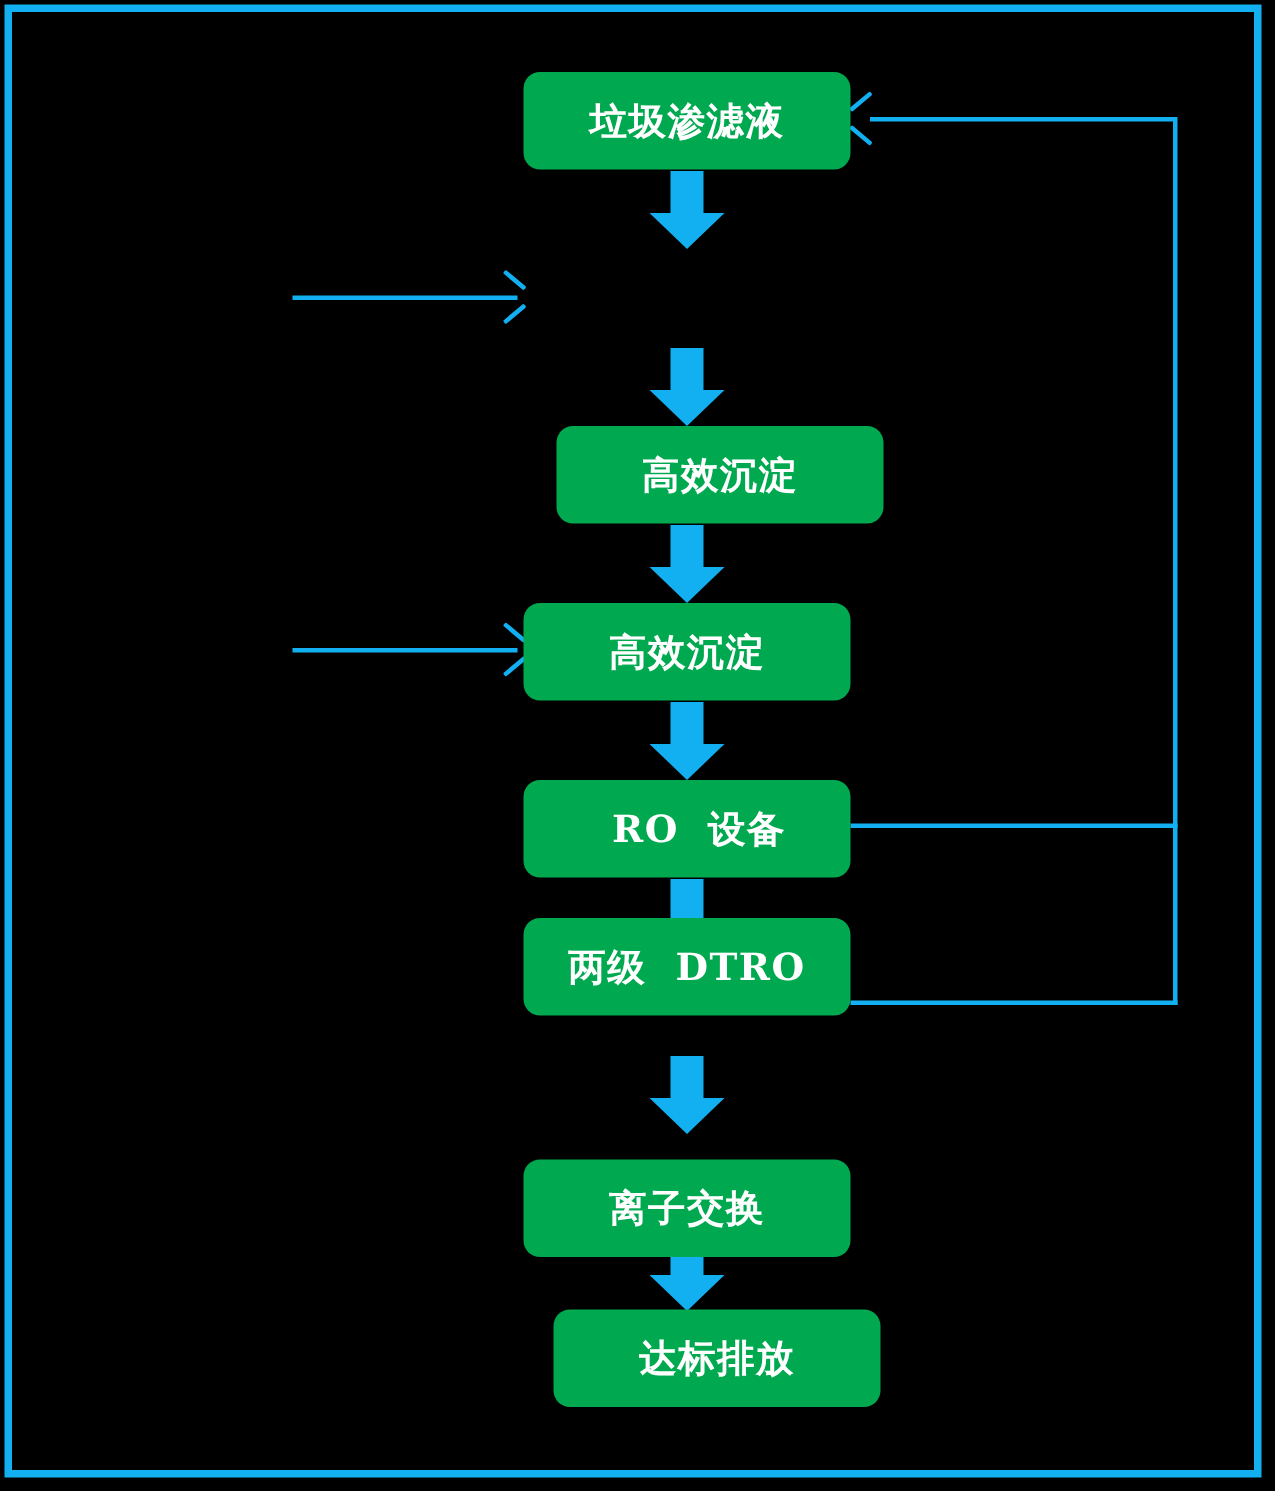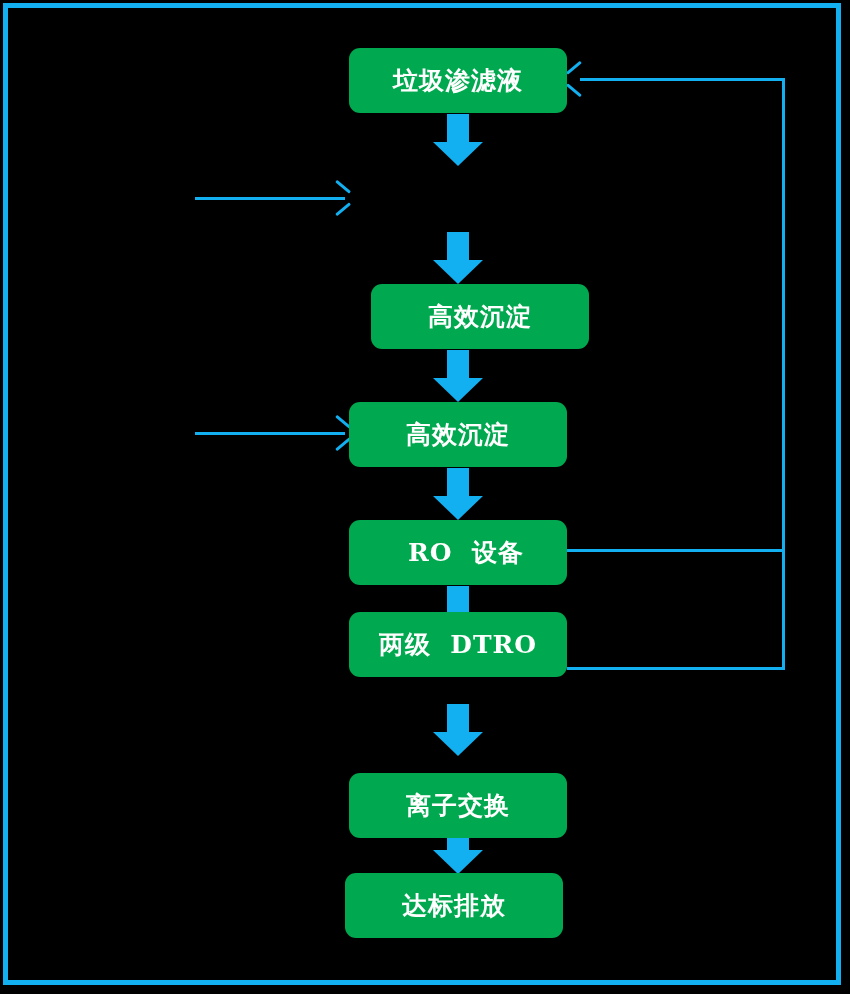--- a/index.html
+++ b/index.html
@@ -183,17 +183,17 @@
   </div>
 
   <div class="node" style="left:349px; top:612px;justify-content:center;">
     <span class="node-label">两级  DTRO</span>
   </div>
 
   <div class="node" style="left:349px; top:756px;margin-top:17px;">
     <span class="node-label">离子交换</span>
   </div>
 
-  <div class="node" style="left:345px; top:873px;">
+  <div class="node" style="left:369px; top:873px;">
     <span class="node-label">达标排放</span>
   </div>
 
 </div>
 
 </body></html>

